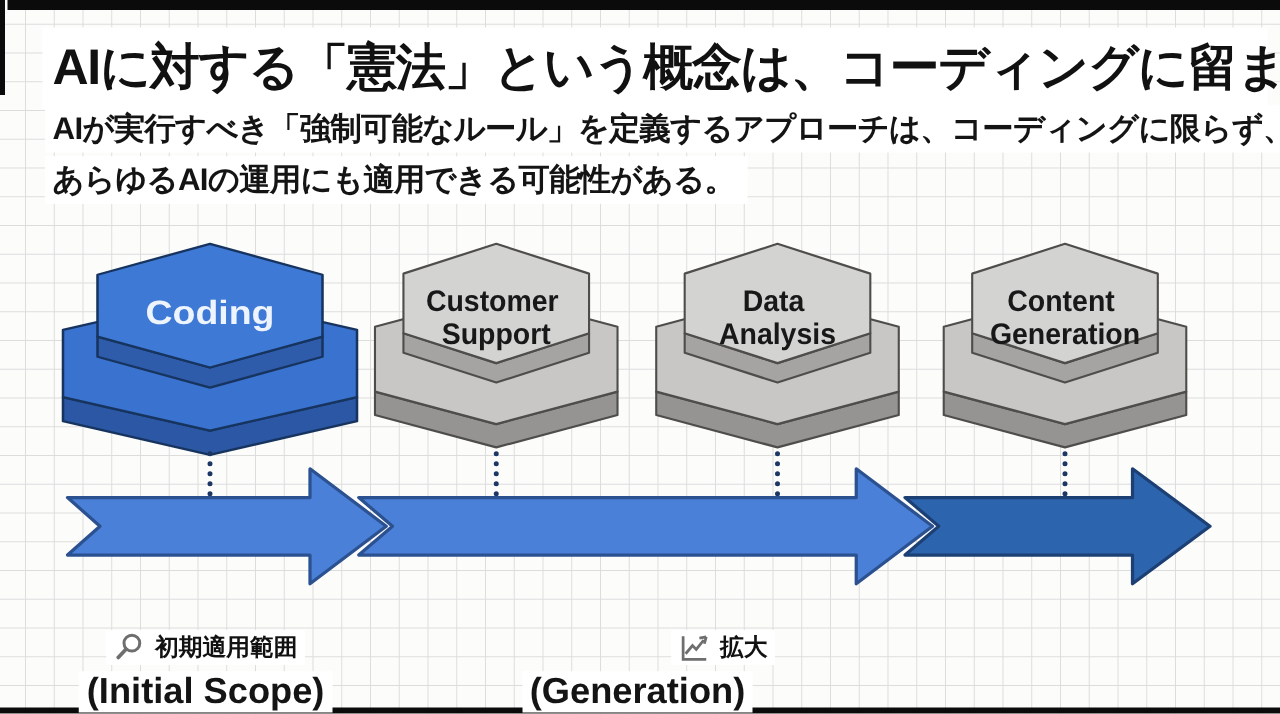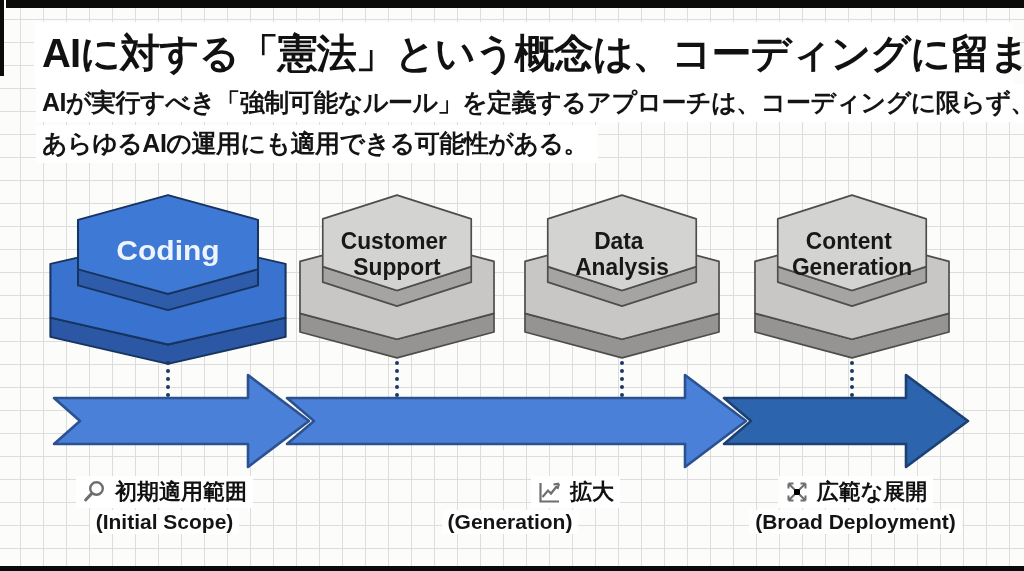--- a/index.html
+++ b/index.html
@@ -54,25 +54,25 @@
 
   .timeline-arrow { position:absolute; left:50px; top:371px; }
   .arrow-seg { stroke-width:2.6; stroke-linejoin:round; }
   .arrow-seg--mid { fill:#4a80d8; stroke:#2b5191; }
   .arrow-seg--dark { fill:#2d64ae; stroke:#1d4074; }
 
   .milestone { position:absolute; top:476px; text-align:center; }
   .milestone-jp {
     display:inline-flex; align-items:center; gap:7px;
     background:#ffffff; padding:1px 6px;
-    font-size:22px; font-weight:900; color:#111111; white-space:nowrap;
+    font-size:19px; font-weight:900; color:#111111; white-space:nowrap;margin-top:28px;
   }
   .milestone-en {
     display:table; margin:1px auto 0; background:#ffffff; padding:0 6px;
-    font-size:21px; font-weight:700; color:#141414; white-space:nowrap;
+    font-size:29px; font-weight:700; color:#141414; white-space:nowrap;
   }
   .mi { flex:0 0 auto; }
   .mi path, .mi circle, .mi polyline, .mi line { fill:none; stroke:#6e6e6e; }
 </style>
 </head>
 <body>
 
 <div class="slide">
 
   <div class="edge-bar edge-bar--top"></div>
@@ -153,27 +153,14 @@
       <svg class="mi" width="26" height="26" viewBox="0 0 26 26">
         <polyline points="3.5,4 3.5,22.5 22,22.5" stroke-width="2.2"></polyline>
         <polyline points="5.5,18 11,11.5 14,14.5 20,7" stroke-width="2.2"></polyline>
         <path d="M22,4.5 L16.5,5.5 M22,4.5 L20.5,10" stroke-width="2.2"></path>
       </svg>
       <span>拡大</span>
     </div>
     <div class="milestone-en">(Generation)</div>
   </div>
 
-  <div class="milestone" style="left:733px; width:245px;">
-    <div class="milestone-jp">
-      <svg class="mi" width="26" height="26" viewBox="0 0 26 26">
-        <rect x="10" y="10" width="6" height="6" stroke-width="1.8"></rect>
-        <path d="M10.5,10.5 L4.5,4.5 M4.5,4.5 h5 M4.5,4.5 v5" stroke-width="2"></path>
-        <path d="M15.5,10.5 L21.5,4.5 M21.5,4.5 h-5 M21.5,4.5 v5" stroke-width="2"></path>
-        <path d="M10.5,15.5 L4.5,21.5 M4.5,21.5 h5 M4.5,21.5 v-5" stroke-width="2"></path>
-        <path d="M15.5,15.5 L21.5,21.5 M21.5,21.5 h-5 M21.5,21.5 v-5" stroke-width="2"></path>
-      </svg>
-      <span>広範な展開</span>
-    </div>
-    <div class="milestone-en">(Broad Deployment)</div>
-  </div>
 
 </div>
 
 </body></html>

